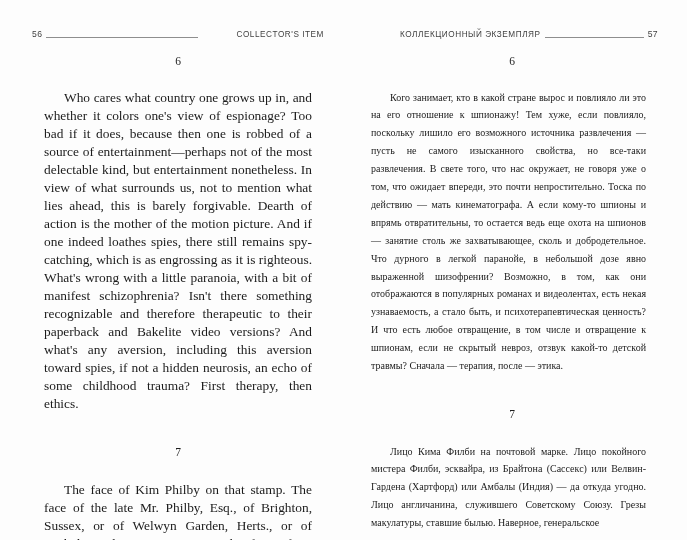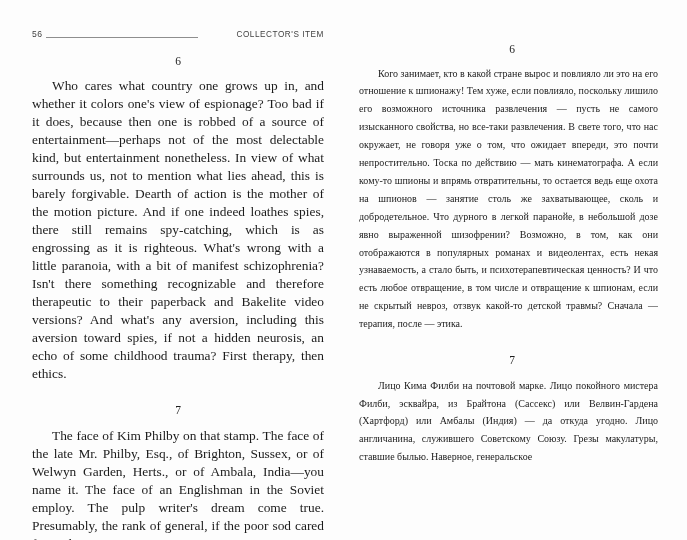--- a/index.html
+++ b/index.html
@@ -80,21 +80,21 @@
     margin-bottom: 10px;
   }
 
   
   .para {
     text-align: justify;
     text-justify: inter-word;
     font-size: 13.4px;
     line-height: 18.05px;
     text-indent: 20px;
-    margin: 0;
+    margin: 12px;
     hyphens: manual;
     color: #1b1b1b;
   }
   .page-right .para {
     font-size: 10px;
     line-height: 17.9px;
     text-indent: 19px;
   }
   
   .page-right .textblock {
@@ -126,20 +126,25 @@
     <div class="section-num second">7</div>
 
     <div class="textblock">
       <p class="para">The face of Kim Philby on that stamp. The face of the late Mr. Philby, Esq., of Brighton, Sussex, or of Welwyn Garden, Herts., or of Ambala, India—you name it. The face of an Englishman in the Soviet employ. The pulp writer's dream come true. Presumably, the rank of general, if the poor sod cared for such</p>
     </div>
 
   </div>
 
   <div class="page page-right">
 
+    <div class="runhead">
+      <span class="title">КОЛЛЕКЦИОННЫЙ ЭКЗЕМПЛЯР</span>
+      <span class="rule"></span>
+      <span class="folio">57</span>
+    </div>
 
     <div class="section-num">6</div>
 
     <div class="textblock">
       <p class="para">Кого занимает, кто в какой стране вырос и повлияло ли это на его отношение к шпионажу! Тем хуже, если повлияло, поскольку лишило его возможного источника развлечения — пусть не самого изысканного свойства, но все-таки развлечения. В свете того, что нас окружает, не говоря уже о том, что ожидает впереди, это почти непростительно. Тоска по действию — мать кинематографа. А если кому-то шпионы и впрямь отвратительны, то остается ведь еще охота на шпионов — занятие столь же захватывающее, сколь и добродетельное. Что дурного в легкой паранойе, в небольшой дозе явно выраженной шизофрении? Возможно, в том, как они отображаются в популярных романах и видеолентах, есть некая узнаваемость, а стало быть, и психотерапевтическая ценность? И что есть любое отвращение, в том числе и отвращение к шпионам, если не скрытый невроз, отзвук какой-то детской травмы? Сначала — терапия, после — этика.</p>
     </div>
 
     <div class="section-num second">7</div>
 
     <div class="textblock">

